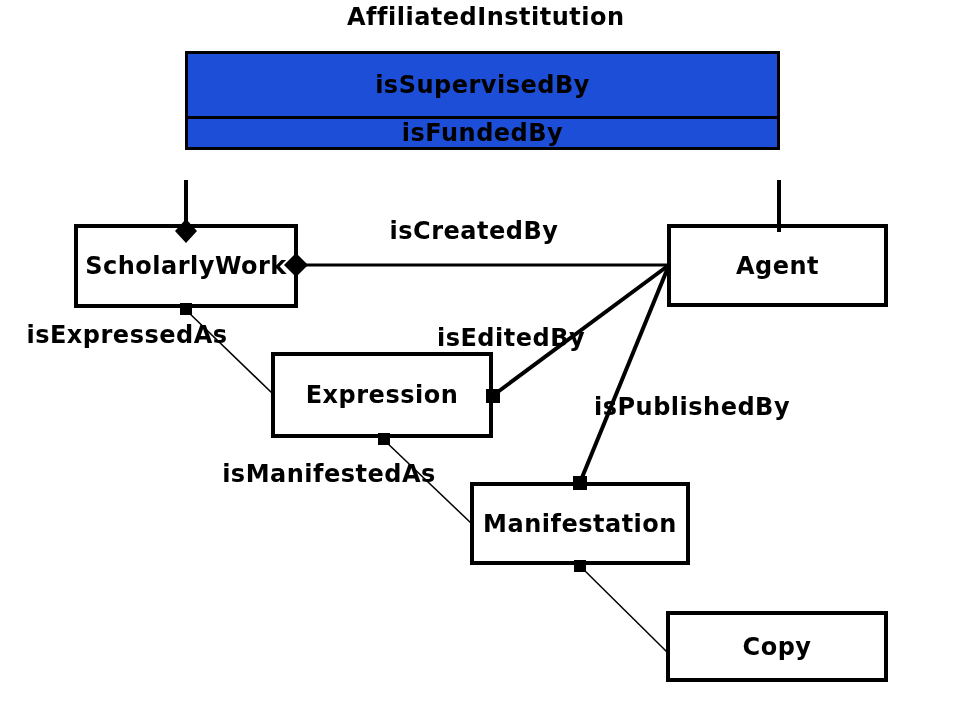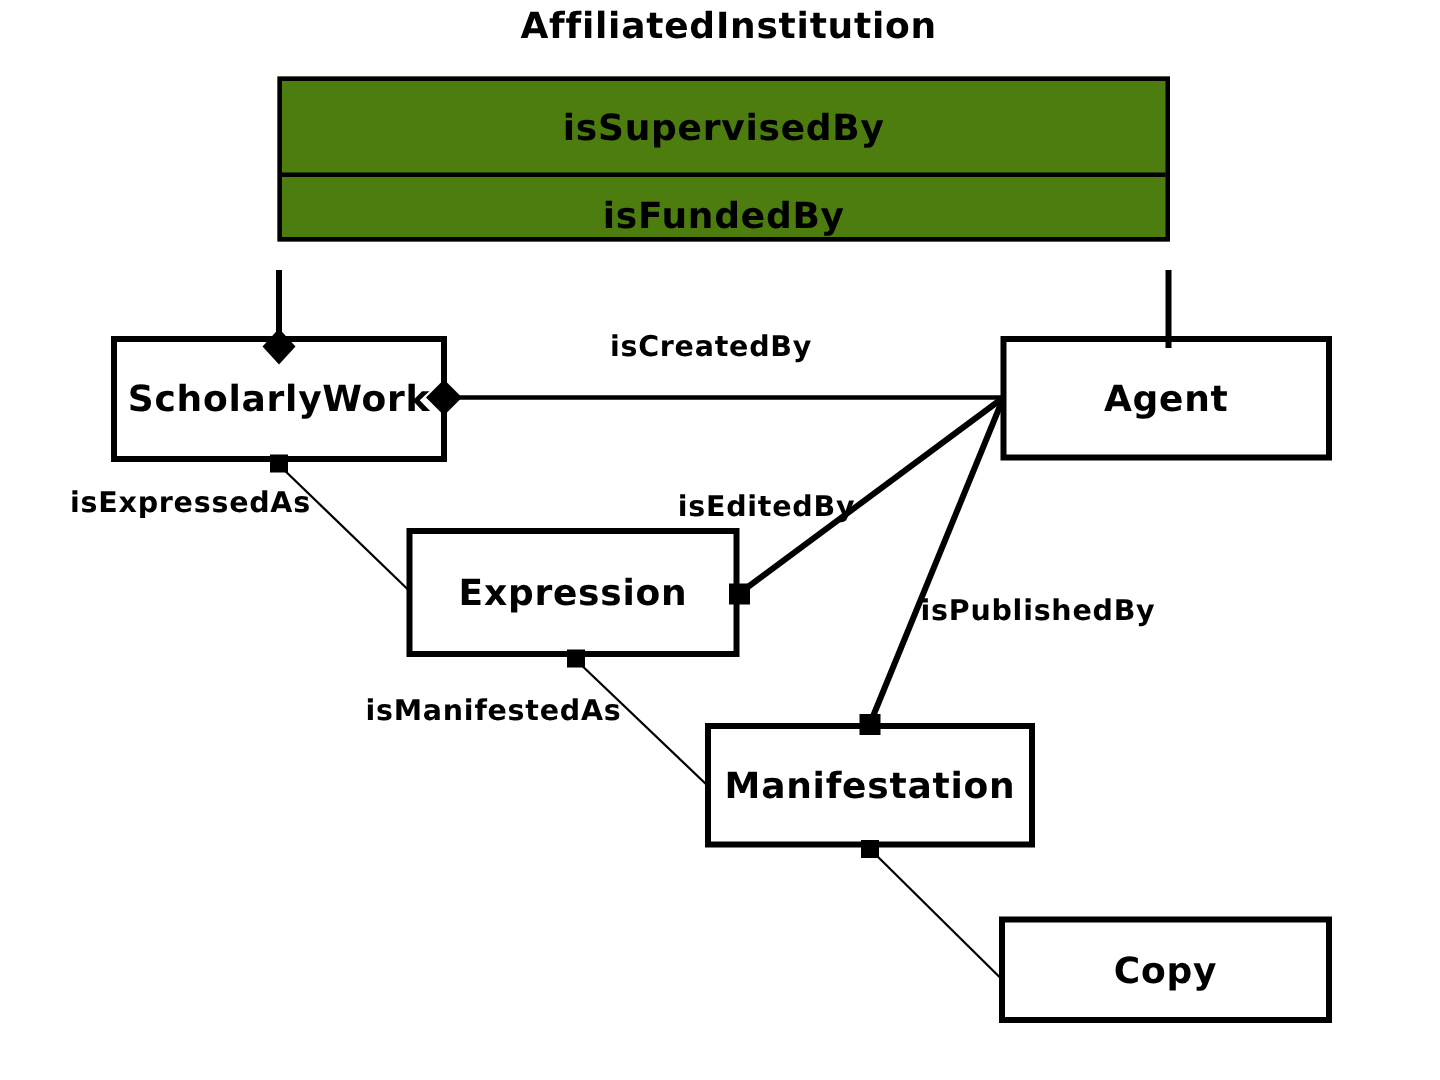--- a/index.html
+++ b/index.html
@@ -30,52 +30,52 @@
     font-weight: bold;
     font-size: 24px;
     letter-spacing: 0.5px;
     white-space: nowrap;
   }
   #compartment-box {
     position: absolute;
     left: 185px;
     top: 51px;
     width: 595px;
-    height: 110px;
+    height: 99px;
     box-sizing: border-box;
     border: 3px solid #000000;
-    background: #4d7c0f;
+    background: #1d4ed8;
     display: flex;
     flex-direction: column;
     z-index: 2;
   }
   .compartment-cell {
     box-sizing: border-box;
     display: flex;
     align-items: center;
     justify-content: center;
     font-weight: bold;
     font-size: 24px;
     letter-spacing: 0.5px;
     white-space: nowrap;
   }
   #compartment-cell-top {
     height: 71px;
     border-bottom: 3px solid #000000;
   }
   #compartment-cell-bottom {
     flex: 1;
-    padding-top: 12px;
+    padding-top: 0;
   }
   .edge-label {
     position: absolute;
     width: 220px;
     text-align: center;
     font-weight: bold;
-    font-size: 19px;
+    font-size: 24px;
     letter-spacing: 0.5px;
     line-height: 28px;
     white-space: nowrap;
     z-index: 3;
   }
   #diagram-title {
     position: absolute;
     left: 347px;
     top: 3px;
     width: 220px;

